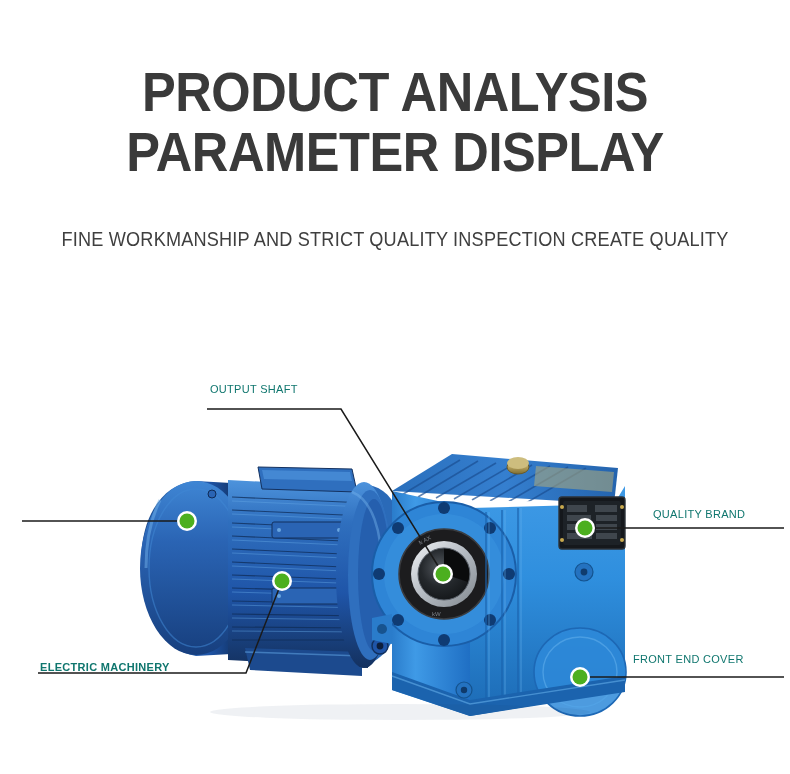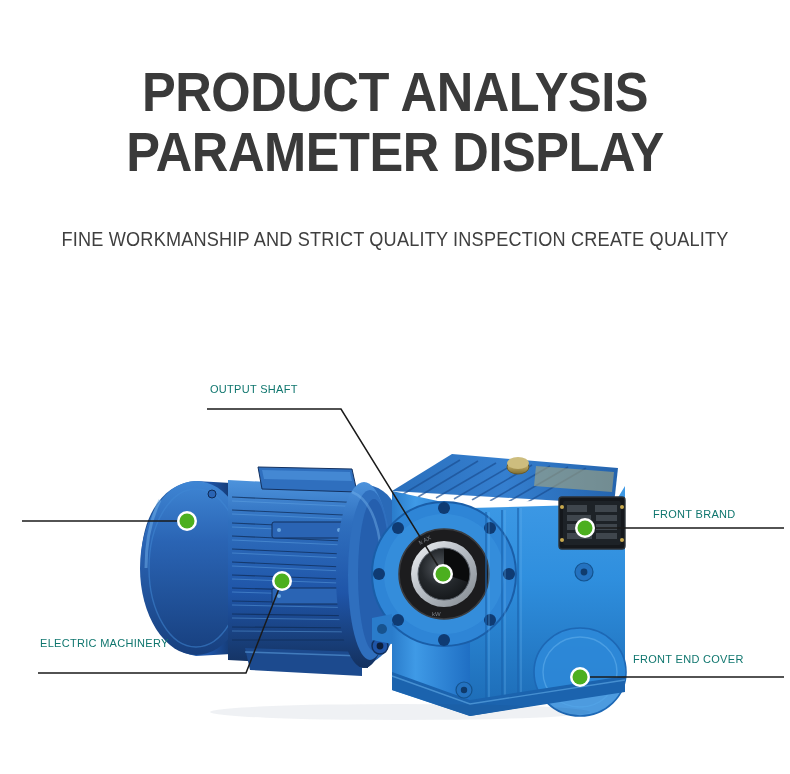--- a/index.html
+++ b/index.html
@@ -21,21 +21,21 @@
   .subtitle{
     position:absolute;left:0;top:228px;width:790px;text-align:center;
     font-size:19.5px;color:#3f3f3f;letter-spacing:.2px;
     transform:scaleX(.93);transform-origin:center;white-space:nowrap;
   }
 
   
   .callout{position:absolute;font-size:11px;color:#0f766e;white-space:nowrap;letter-spacing:.3px;}
   #lbl-radiator{left:20px;top:498px;}
   #lbl-output  {left:210px;top:383px;}
-  #lbl-electric{left:40px;top:637px;}
+  #lbl-electric{left:40px;top:661px;font-weight:bold;}
   #lbl-brand   {left:653px;top:508px;}
   #lbl-front   {left:633px;top:653px;}
 
   #leaders{position:absolute;left:0;top:0;width:790px;height:774px;pointer-events:none;}
   #product{position:absolute;left:0;top:0;width:790px;height:774px;}
 </style>
 </head>
 <body>
 
 <div id="stage">
@@ -281,16 +281,16 @@
         <circle cx="282" cy="581" r="7.5" fill="#4caf1f"></circle>
         <circle cx="585" cy="528" r="10" fill="#ffffff"></circle>
         <circle cx="585" cy="528" r="7.5" fill="#4caf1f"></circle>
         <circle cx="580" cy="677" r="10" fill="#ffffff"></circle>
         <circle cx="580" cy="677" r="7.5" fill="#4caf1f"></circle>
       </g>
   </svg>
 
   <div class="callout" id="lbl-output">OUTPUT SHAFT</div>
   <div class="callout" id="lbl-electric">ELECTRIC MACHINERY</div>
-  <div class="callout" id="lbl-brand">FRONT BRAND</div>
+  <div class="callout" id="lbl-brand">QUALITY BRAND</div>
   <div class="callout" id="lbl-front">FRONT END COVER</div>
 
 </div>
 
 </body></html>

